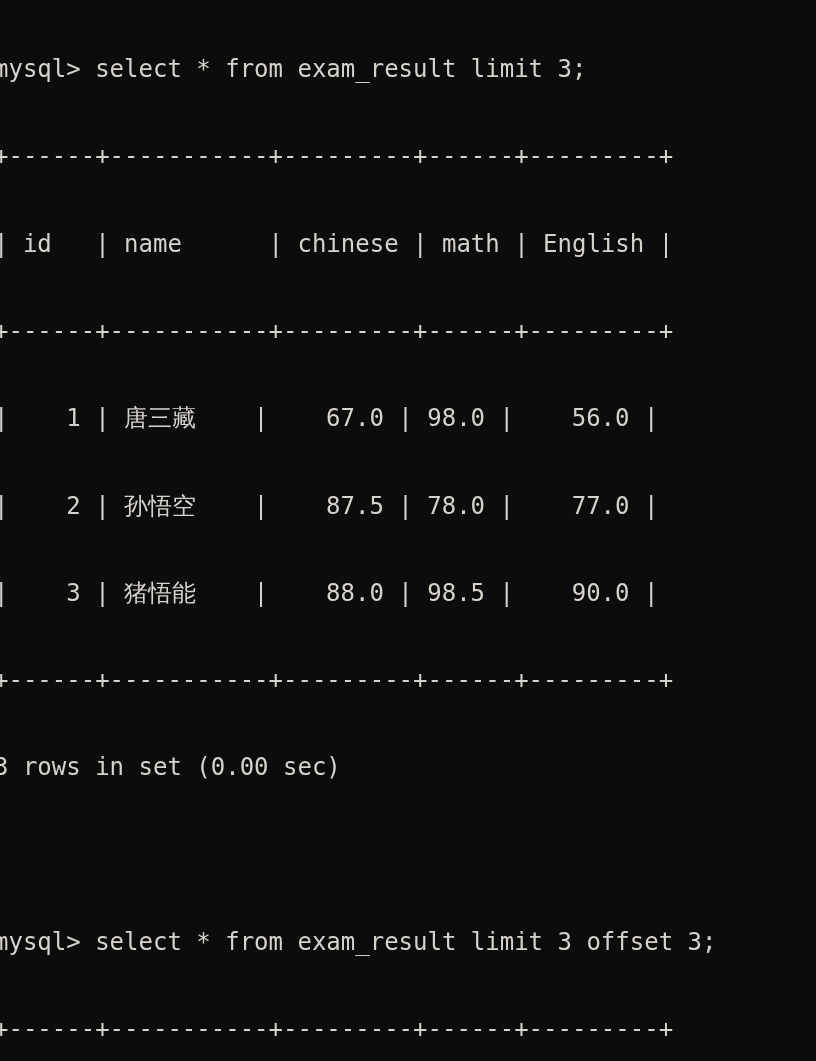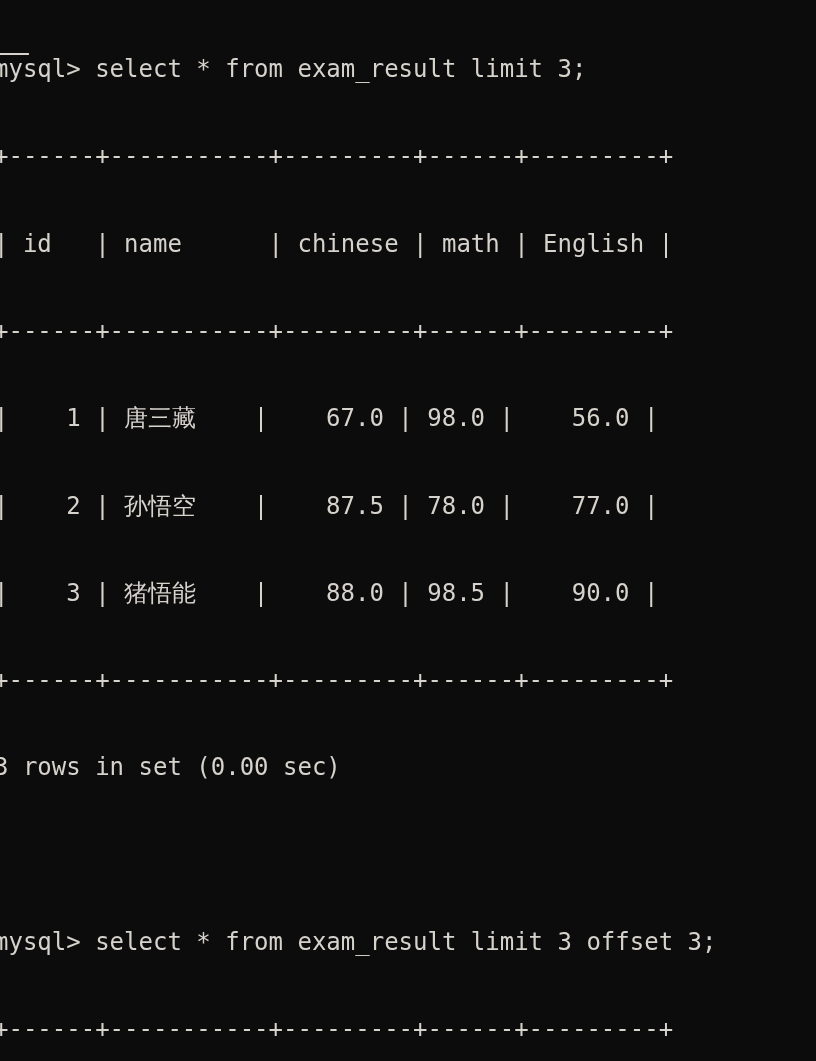--- a/index.html
+++ b/index.html
@@ -18,21 +18,20 @@
     height: 1061px;
     background: #0d0c0c;
     font-family: "DejaVu Sans Mono", "Liberation Mono", monospace;
     font-size: 24px;
     line-height: 29.1px;
     color: #d6d2cc;
     white-space: pre;
     letter-spacing: 0px;
     
     padding-left: -0px;
-    text-decoration: underline;
   }
   #screen {
     position: absolute;
     left: -6px;
     top: -3px;
     width: 830px;
     white-space: pre;
     font-variant-ligatures: none;
     -webkit-font-smoothing: antialiased;
   }

